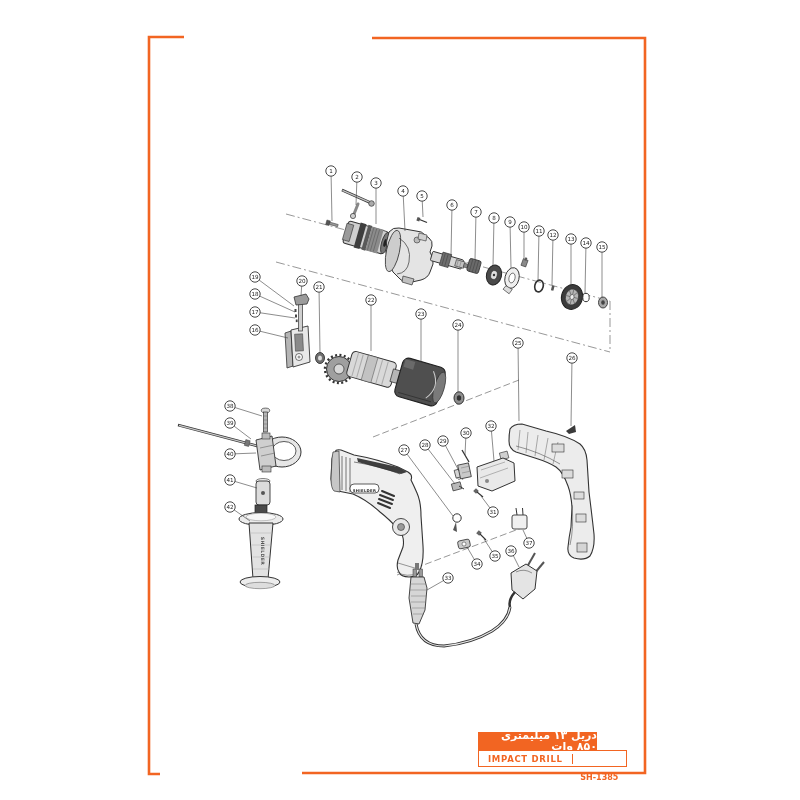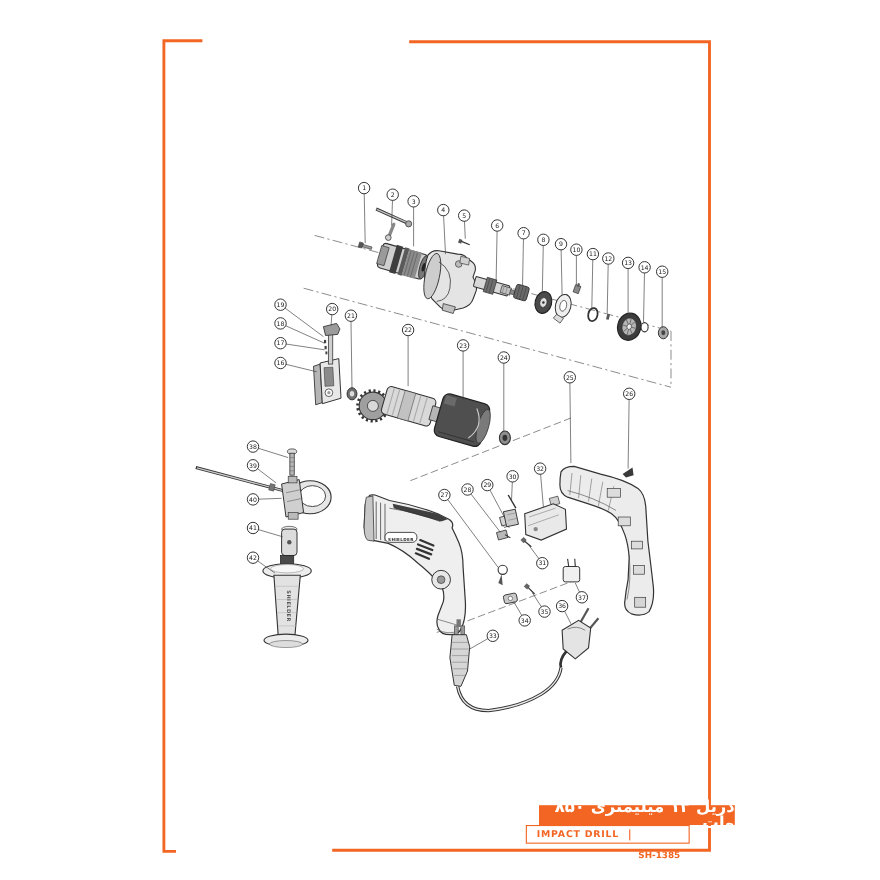--- a/index.html
+++ b/index.html
@@ -1,20 +1,20 @@
 <!DOCTYPE html>
 <html style="--accent: #f26522;"><head>
 <meta charset="utf-8">
 <style>
   html,body{margin:0;padding:0;background:#fff;}
   .page{position:relative;width:800px;height:800px;background:#fff;overflow:hidden;
         font-family:"DejaVu Sans",sans-serif;}
   .page svg{position:absolute;left:0;top:0;}
-  .title-fa{position:absolute;left:490px;top:732px;width:178px;height:18px;
-    background:var(--accent,#f26522);color:#fff;font-size:15px;font-weight:bold;
+  .title-fa{position:absolute;left:478px;top:732px;width:119px;height:18px;
+    background:var(--accent,#f26522);color:#fff;font-size:11px;font-weight:bold;
     display:flex;align-items:center;justify-content:center;line-height:1;}
   .title-row{position:absolute;left:478px;top:750px;width:149px;height:17px;
     border:1.5px solid var(--accent,#f26522);box-sizing:border-box;display:flex;background:#fff;align-items:center;}
   .cell-en{flex:0 0 63%;border-right:1.5px solid var(--accent,#f26522);
     color:var(--accent,#f26522);font-weight:bold;font-size:8.5px;letter-spacing:.7px;
     display:flex;align-items:center;justify-content:center;}
   .cell-model{flex:1;color:var(--accent,#f26522);font-weight:bold;font-size:8px;
     display:flex;align-items:center;justify-content:center;margin-top:37px;}
   .leader{stroke:#3f3f3f;stroke-width:.6;fill:none;}
   .callout-circle{fill:#fff;stroke:#333;stroke-width:.9;}

